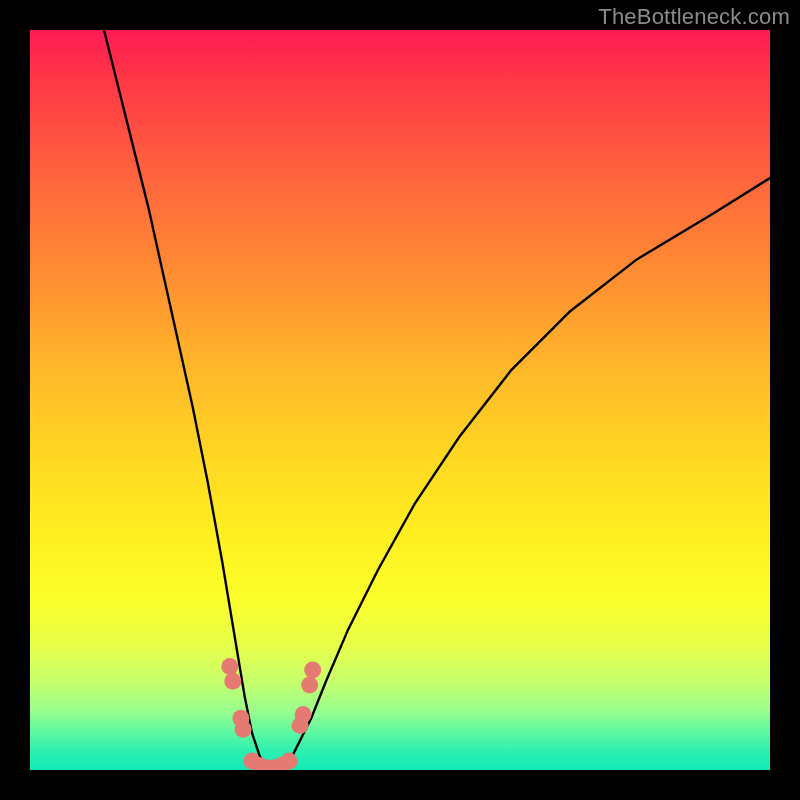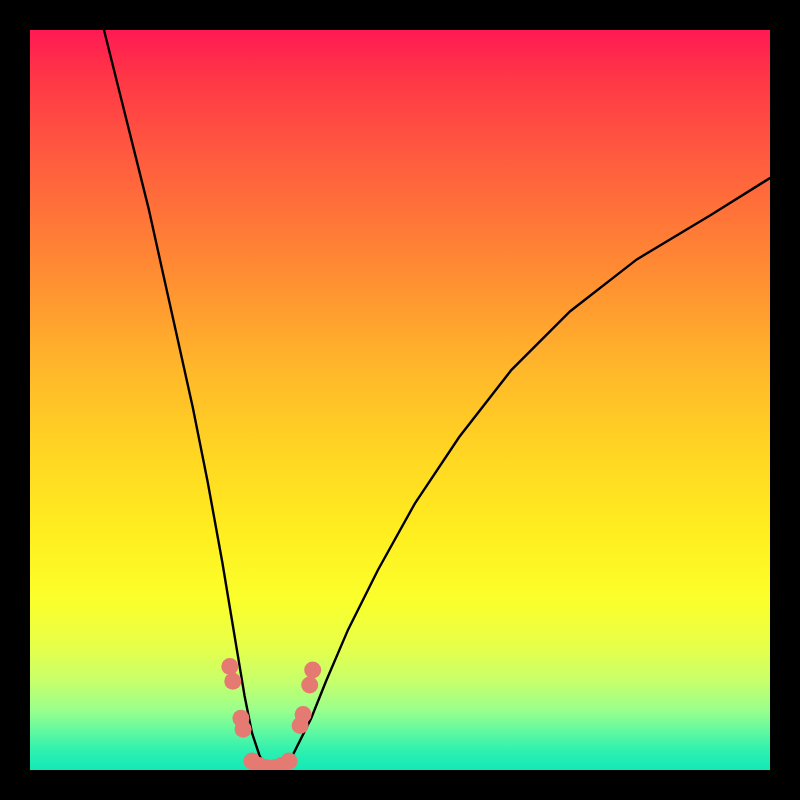--- a/index.html
+++ b/index.html
@@ -78,13 +78,14 @@
           <circle cx="244.2" cy="737.8" r="8.5" fill="#e47a72"></circle>
           <circle cx="251.6" cy="735.6" r="8.5" fill="#e47a72"></circle>
           <circle cx="259.0" cy="731.1" r="8.5" fill="#e47a72"></circle>
           <circle cx="270.1" cy="695.6" r="8.5" fill="#e47a72"></circle>
           <circle cx="273.1" cy="684.5" r="8.5" fill="#e47a72"></circle>
           <circle cx="279.7" cy="654.9" r="8.5" fill="#e47a72"></circle>
           <circle cx="282.7" cy="640.1" r="8.5" fill="#e47a72"></circle>
         </g>
     </svg>
   </div>
+  <div class="watermark">TheBottleneck.com</div>
 </div>
 
 </body></html>

